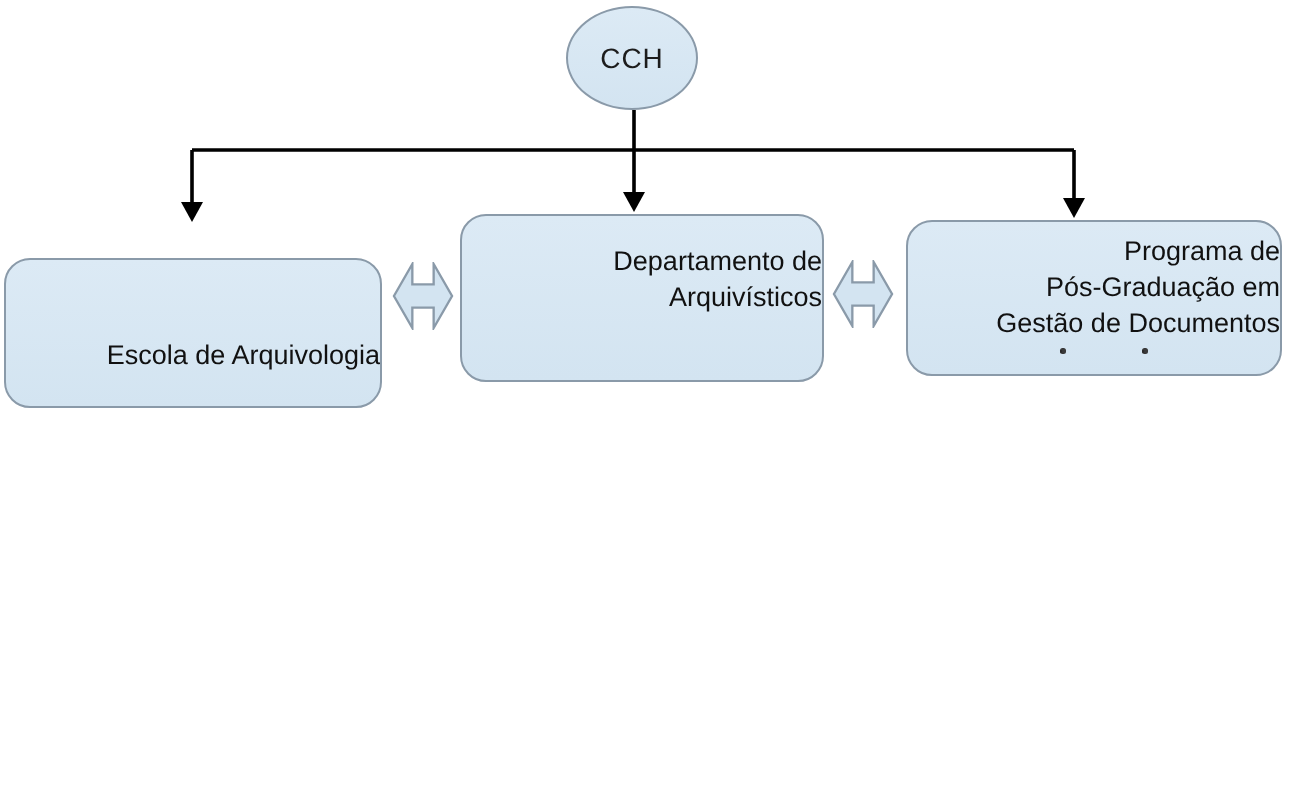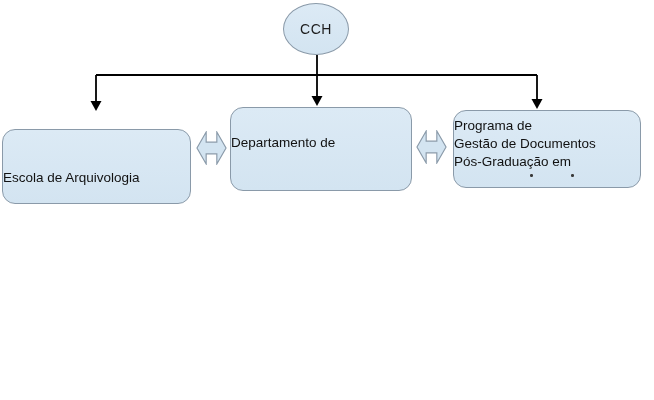--- a/index.html
+++ b/index.html
@@ -22,21 +22,21 @@
     top: 0;
     width: 654px;
     height: 400px;
     pointer-events: none;
   }
   .node {
     position: absolute;
     box-sizing: border-box;
     background: linear-gradient(180deg, #dceaf5 0%, #d3e4f1 100%);
     border: 1.5px solid #8a9aa9;
-    text-align: left;
+    text-align: right;
   }
   .ellipse {
     left: 283px;
     top: 3px;
     width: 66px;
     height: 52px;
     border-radius: 50%;
     display: flex;
     align-items: center;
     justify-content: center;
@@ -51,21 +51,21 @@
     color: #111111;
     overflow: hidden;
   }
   .box .lines {
     position: relative;
     width: 100%;
   }
   .box1 { left: 2px;   top: 112px; width: 189px; height: 75px; margin-top: 17px; }
   .box1 .lines { padding-top: 39px; }
   .box2 { left: 230px; top: 107px; width: 182px; height: 84px; }
-  .box2 .lines { padding-top: 26px; }
+  .box2 .lines { padding-top: 14px; }
   .box3 { left: 453px; top: 110px; width: 188px; height: 78px; }
   .box3 .lines { padding-top: 6px; height: 60px; }
   .line { display: block; white-space: nowrap; }
   .clip-dot {
     position: absolute;
     width: 2.5px;
     height: 2.5px;
     overflow: hidden;
     font-size: 12px;
     line-height: 2px;
@@ -106,30 +106,31 @@
     </div>
   </div>
 
   <svg class="dbl-arrow arrow1" viewBox="-1 -1 32 35" xmlns="http://www.w3.org/2000/svg">
     <polygon points="0,16.5 9.5,0 9.5,10.5 20.5,10.5 20.5,0 30,16.5 20.5,33 20.5,22.5 9.5,22.5 9.5,33" fill="#d3e4f1" stroke="#8a9aa9" stroke-width="1.2" stroke-linejoin="miter"></polygon>
   </svg>
 
   <div class="node box box2">
     <div class="lines">
       <span class="line">Departamento de</span>
+      <span class="line">Arquivísticos</span>
     </div>
   </div>
 
   <svg class="dbl-arrow arrow2" viewBox="-1 -1 32 35" xmlns="http://www.w3.org/2000/svg">
     <polygon points="0,16.5 9.5,0 9.5,10.5 20.5,10.5 20.5,0 30,16.5 20.5,33 20.5,22.5 9.5,22.5 9.5,33" fill="#d3e4f1" stroke="#8a9aa9" stroke-width="1.2" stroke-linejoin="miter"></polygon>
   </svg>
 
   <div class="node box box3">
     <div class="lines">
       <span class="line">Programa de</span>
+      <span class="line">Pós-Graduação em</span>
       <span class="line">Gestão de Documentos</span>
-      <span class="line">Pós-Graduação em</span>
       <span class="clip-dot d1">·</span>
       <span class="clip-dot d2">·</span>
     </div>
   </div>
 
 </div>
 
 </body></html>

